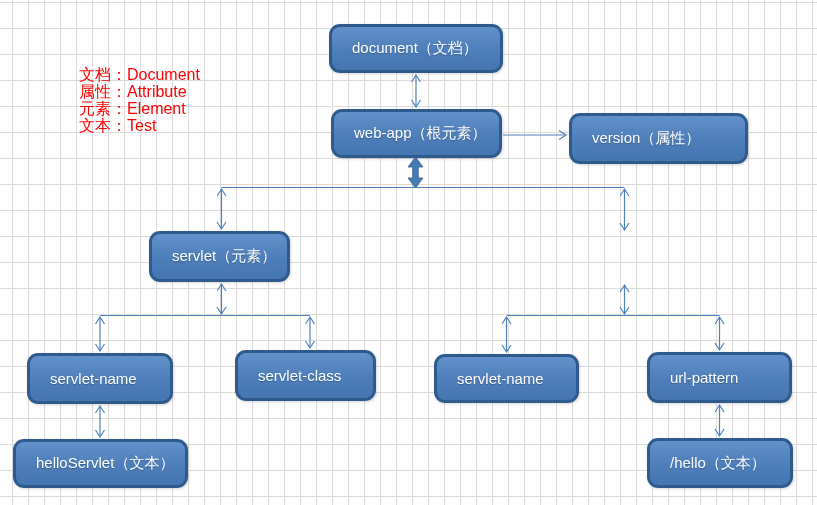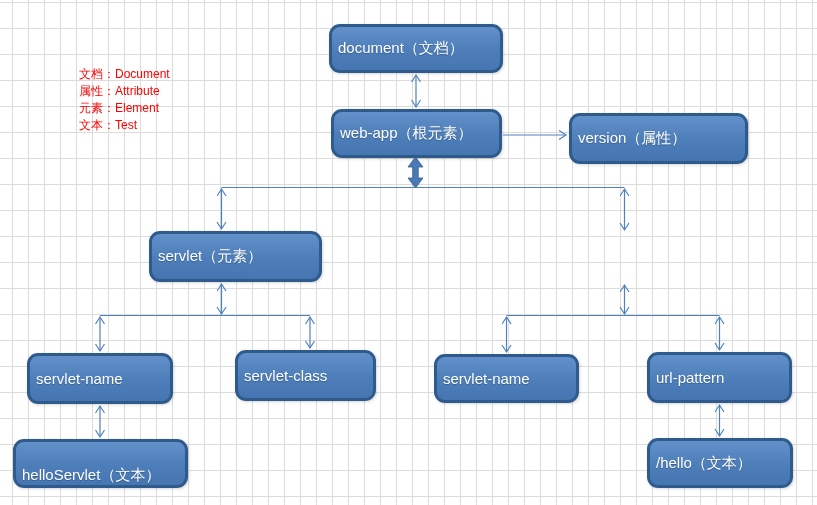--- a/index.html
+++ b/index.html
@@ -15,34 +15,34 @@
     background-image:
       linear-gradient(to right, #dcdcdc 1px, transparent 1px),
       linear-gradient(to bottom, #dcdcdc 1px, transparent 1px);
     background-size: 16px 26px;
     background-position: -4px 2px;
   }
   .legend {
     position: absolute;
     left: 79px; top: 66px;
     color: #ff0000;
-    font-size: 12px;
+    font-size: 16px;
     line-height: 17px;
     white-space: nowrap;
   }
   .connectors {
     position: absolute;
     left: 0; top: 0;
   }
   .node {
     position: absolute;
     box-sizing: border-box;
     display: flex;
     align-items: center;
-    padding-left: 6px;
+    padding-left: 20px;
     border: 3px solid #2f5a8c;
     border-radius: 11px;
     background: linear-gradient(180deg, #6190ca 0%, #4e7eb9 55%, #4676b2 100%);
     color: #ffffff;
     font-size: 15px;
     white-space: nowrap;
     text-shadow: 0 1px 1px rgba(0,0,0,0.25);
     box-shadow: 1px 1px 3px rgba(90,90,90,0.25);
   }
 </style>
@@ -103,42 +103,42 @@
   </div>
 
   <div class="node" style="left:569px; top:113px; width:179px; height:51px;">
     <span>version（属性）</span>
   </div>
 
   <div class="node" style="left:331px; top:109px; width:171px; height:49px;">
     <span>web-app（根元素）</span>
   </div>
 
-  <div class="node" style="left:149px; top:231px; width:173px; height:51px;">
+  <div class="node" style="left:149px; top:231px; width:141px; height:51px;">
     <span>servlet（元素）</span>
   </div>
 
 
   <div class="node" style="left:27px;  top:353px; width:146px; height:51px;">
     <span>servlet-name</span>
   </div>
 
   <div class="node" style="left:235px; top:350px; width:141px; height:51px;text-align:right;">
     <span>servlet-class</span>
   </div>
 
   <div class="node" style="left:434px; top:354px; width:145px; height:49px;">
     <span>servlet-name</span>
   </div>
 
   <div class="node" style="left:647px; top:352px; width:145px; height:51px;">
     <span>url-pattern</span>
   </div>
 
-  <div class="node" style="left:13px;  top:439px; width:175px; height:49px;align-items:flex-end;">
+  <div class="node" style="left:13px;  top:439px; width:175px; height:49px;">
     <span>helloServlet（文本）</span>
   </div>
 
   <div class="node" style="left:647px; top:438px; width:146px; height:50px;">
     <span>/hello（文本）</span>
   </div>
 
 </div>
 
 </body></html>

